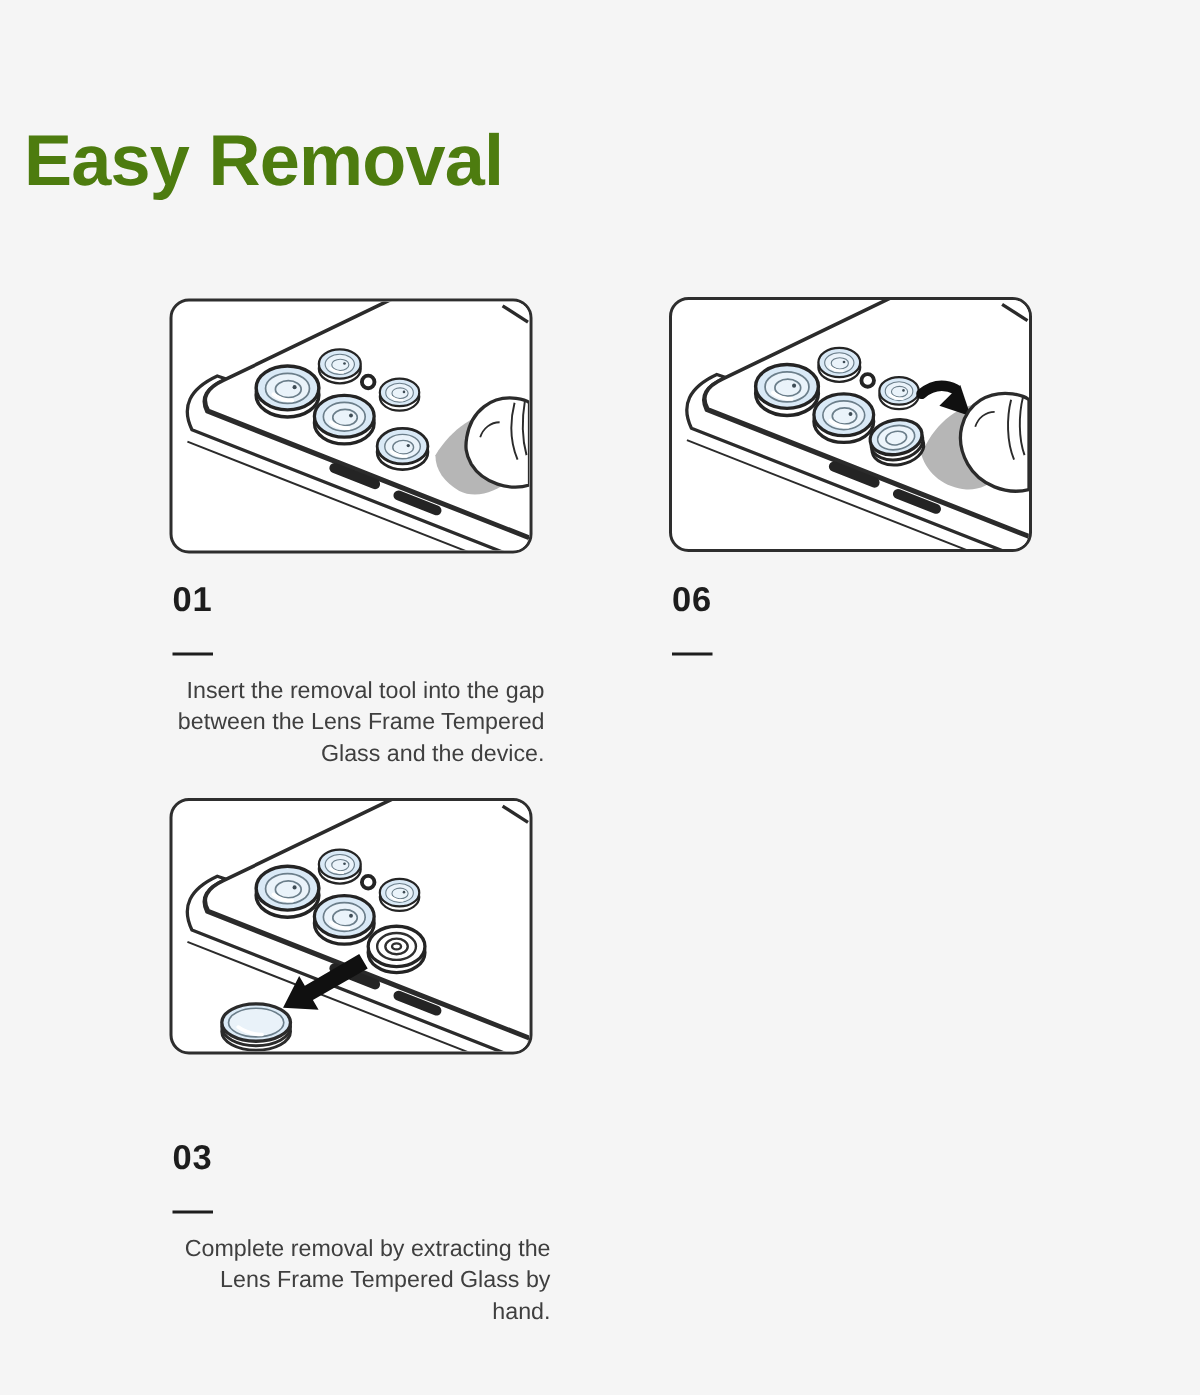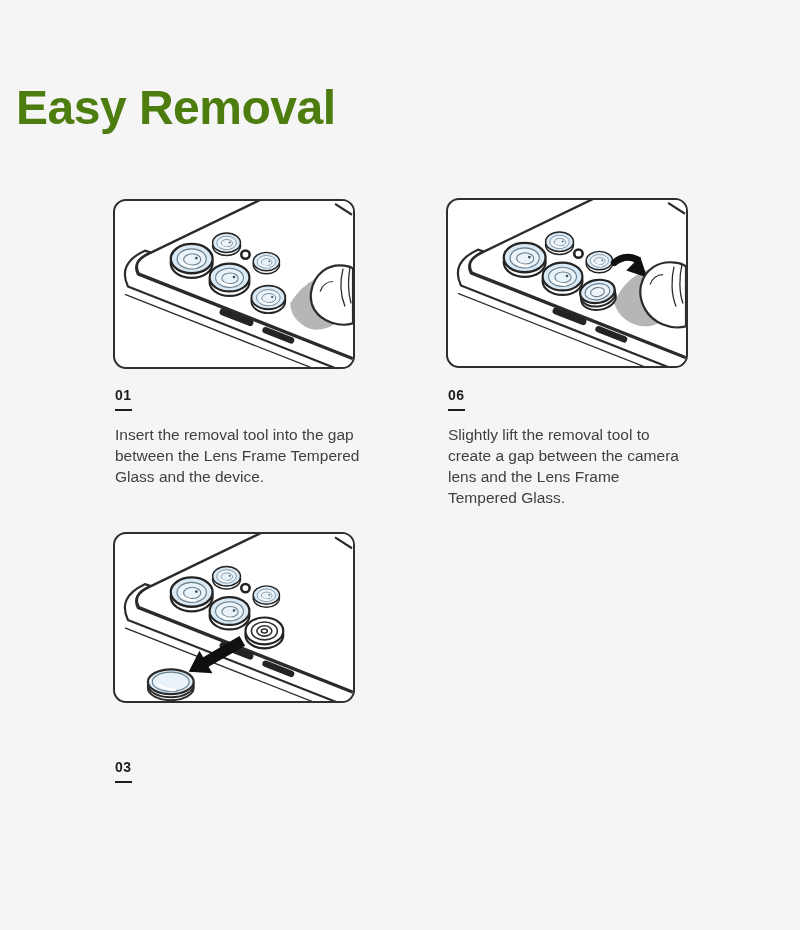--- a/index.html
+++ b/index.html
@@ -20,26 +20,26 @@
   }
   .panel svg{display:block;width:100%;height:100%;}
   #panel-1{left:113px;top:199px;}
   #panel-2{left:446px;top:198px;}
   #panel-3{left:113px;top:532px;height:171px;}
   .step{position:absolute;}
   #step-1{left:115px;top:386px;}
   #step-2{left:448px;top:386px;}
   #step-3{left:115px;top:726px;margin-top:32px;}
   .step-number{
-    display:inline-block;font-size:14px;font-weight:bold;color:#1d1d1d;
+    display:inline-block;font-size:23px;font-weight:bold;color:#1d1d1d;
     letter-spacing:0.5px;line-height:1.2;
-    padding-bottom:5px;border-bottom:2.5px solid #1d1d1d;
+    padding-bottom:21px;border-bottom:2.5px solid #1d1d1d;
   }
   .step-text{
-    margin:13px 0 0 0;font-size:15.5px;line-height:21px;color:#3f3f3f;
+    margin:13px 0 0 0;font-size:15.5px;line-height:21px;color:#3f3f3f;text-align:right;
   }
   #step-1 .step-text{max-width:248px;}
   #step-2 .step-text{max-width:232px;}
   #step-3 .step-text{max-width:252px;}
   .defs-holder{position:absolute;width:0;height:0;overflow:hidden;}
 </style>
 </head>
 <body>
 
 <h1 class="title">Easy Removal</h1>
@@ -135,18 +135,18 @@
   </svg>
 </div>
 
 <div class="step" id="step-1">
   <span class="step-number">01</span>
   <p class="step-text">Insert the removal tool into the gap between the Lens Frame Tempered Glass and the device.</p>
 </div>
 
 <div class="step" id="step-2">
   <span class="step-number">06</span>
-  <p class="step-text">Slightly lift the removal tool to create a gap between the camera lens and the Lens Frame Tempered Glass.</p>
 </div>
 
 <div class="step" id="step-3">
   <span class="step-number">03</span>
+  <p class="step-text">Complete removal by extracting the Lens Frame Tempered Glass by hand.</p>
 </div>
 
 </body></html>

